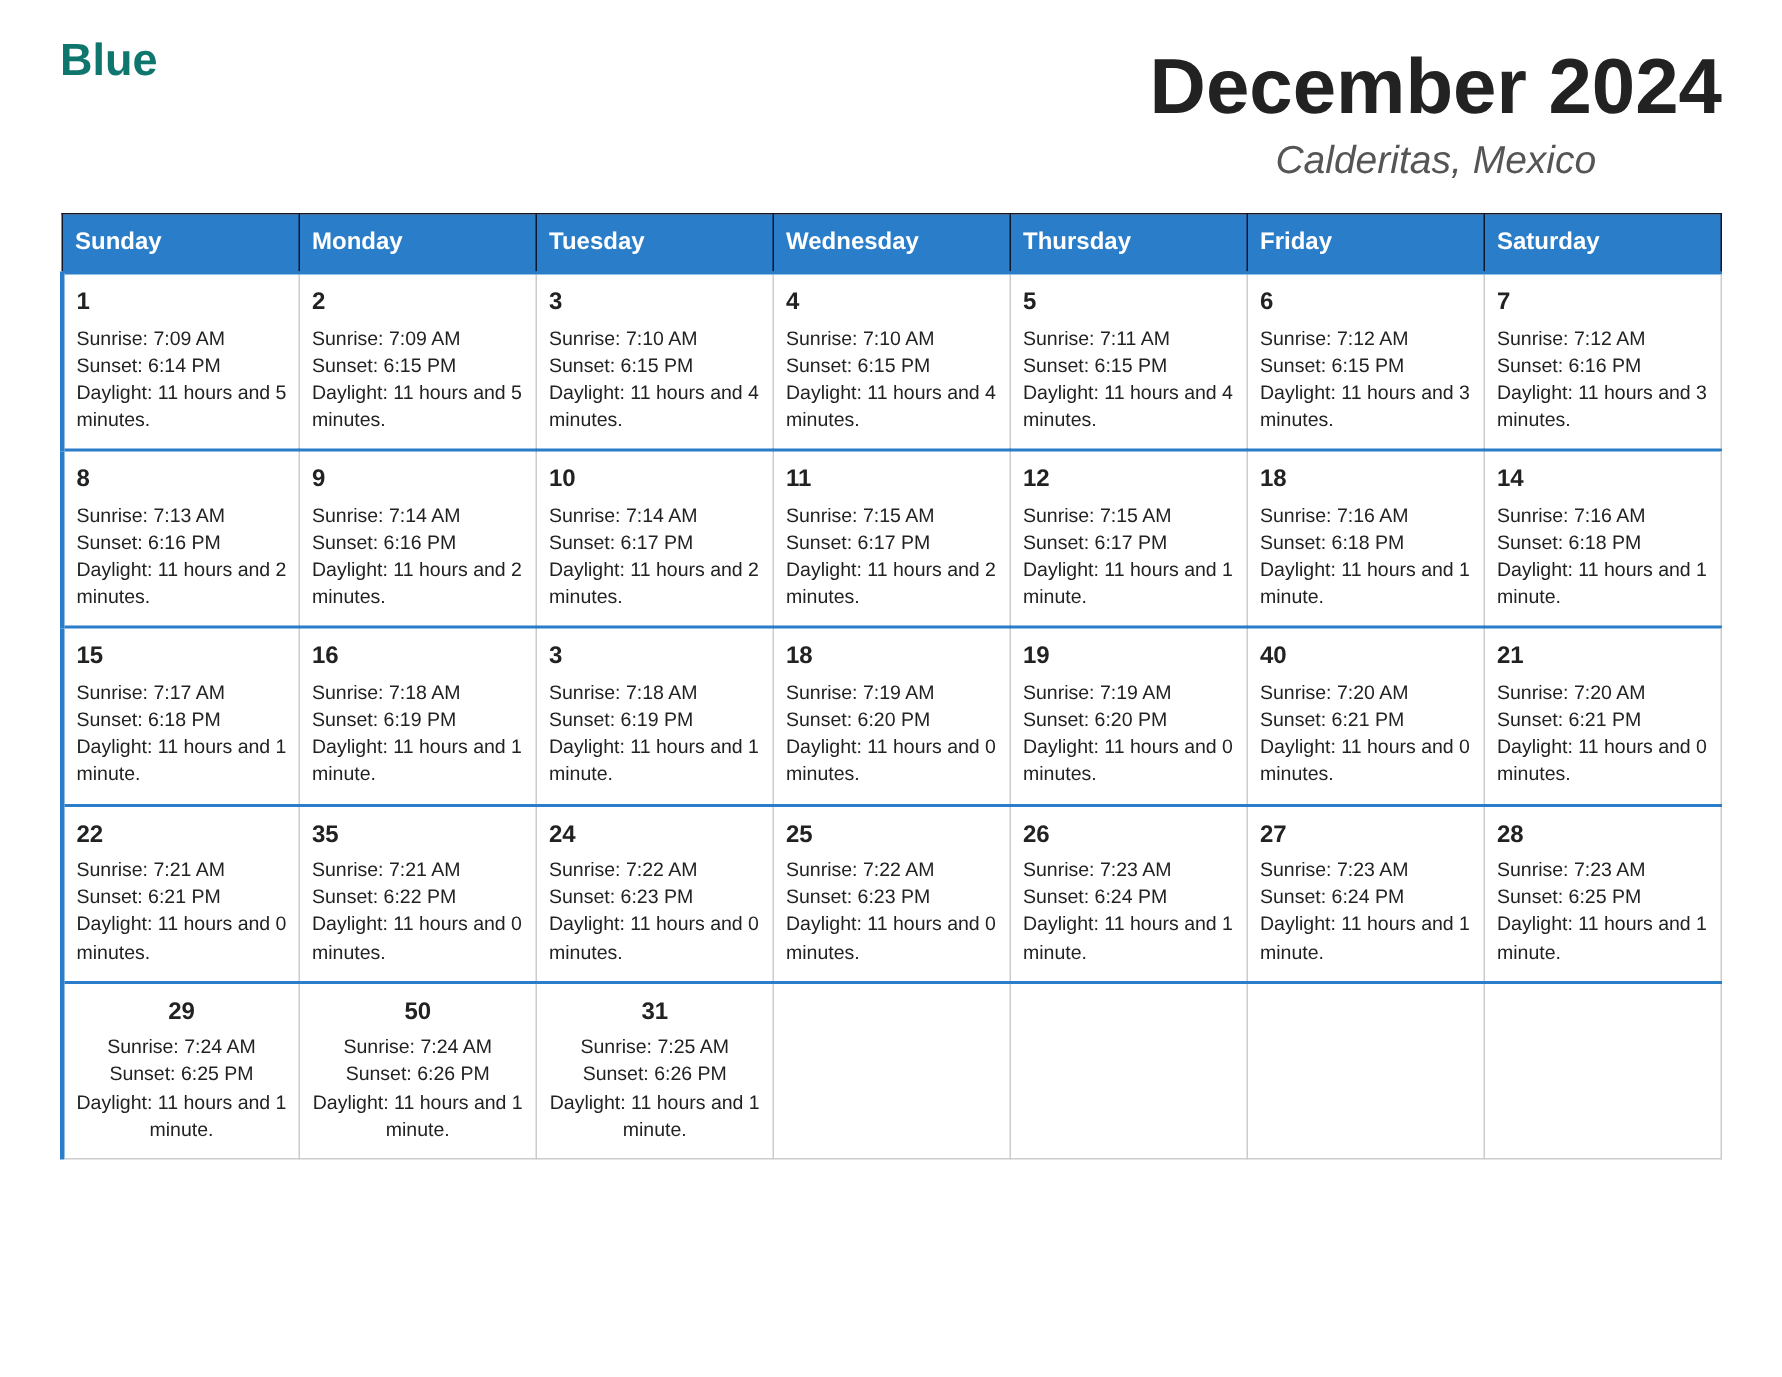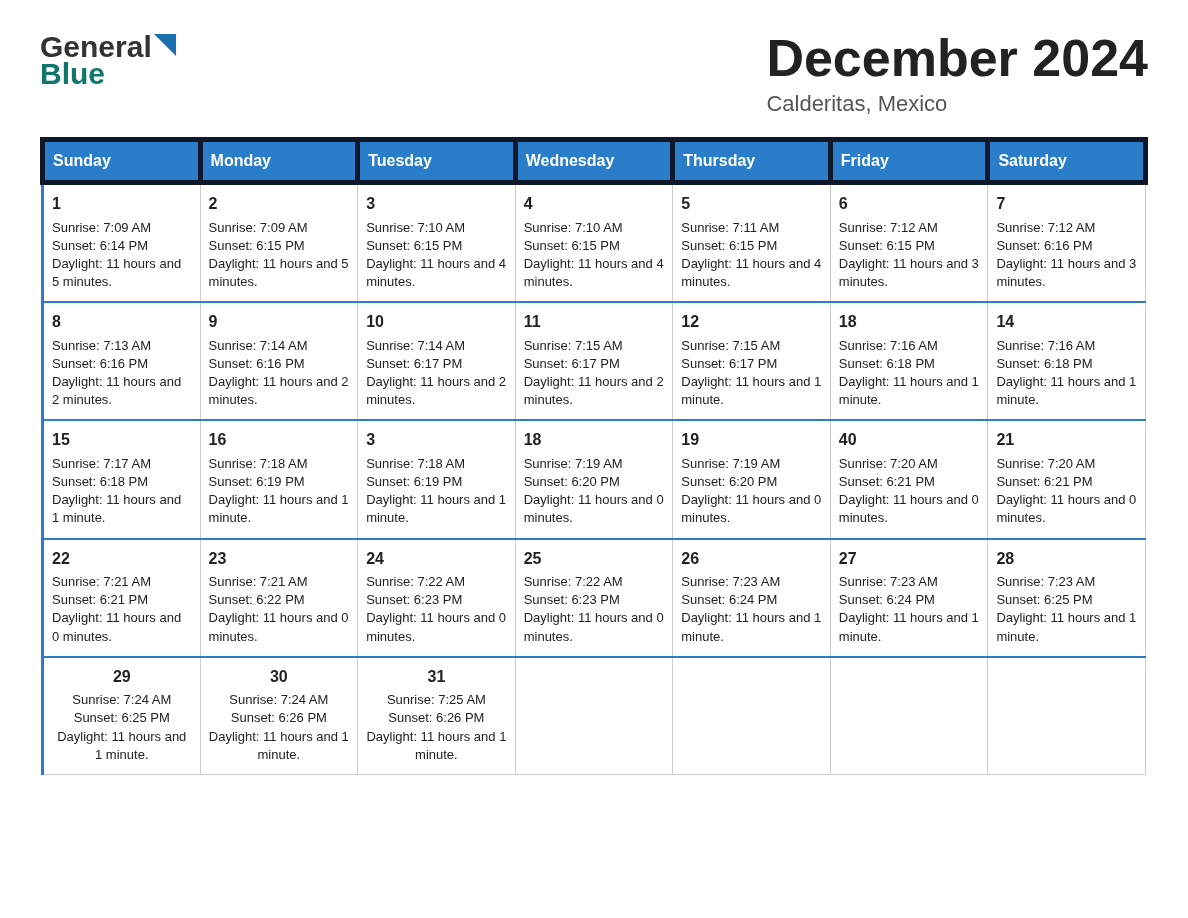--- a/index.html
+++ b/index.html
@@ -21,46 +21,47 @@
       flex-direction: column;
       align-items: flex-start;
     }
     .logo-text {
       font-size: 28px;
       font-weight: bold;
       color: #333;
       line-height: 1.1;
     }
     .title-area {
-      text-align: left;
+      text-align: center;
     }
     .month-title {
       font-size: 52px;
       font-weight: bold;
       color: #222;
       line-height: 1.1;
     }
     .location {
-      font-size: 22px;
+      font-size: 26px;
       color: #555;
       margin-top: 4px;
+      font-style: italic;
     }
     table {
       width: 100%;
       border-collapse: collapse;
       table-layout: fixed;
     }
     thead tr th {
       background-color: #2a7dc9;
       color: #fff;
       font-size: 16px;
       font-weight: bold;
       padding: 10px 8px;
       text-align: left;
-      border: 5px solid #0f172a;
+      border: 1px solid #0f172a;
     }
     tbody tr td {
       vertical-align: top;
       padding: 8px 8px 10px 8px;
       border: 1px solid #ccc;
       font-size: 13px;
       color: #222;
       line-height: 1.4;
       background: #fff;
       height: 110px;
@@ -85,28 +86,20 @@
     }
     tbody tr {
       border-top: 2px solid #2a7dc9;
     }
   </style>
 </head>
 <body>
 
 <div class="header-area">
   <div class="logo">
-    <div style="display:flex; align-items:center;">
-      <span class="logo-text" style="color:#333; font-size:30px; font-weight:bold;">General</span>
-      <span style="display:inline-block; margin-left:2px;">
-        <svg width="22" height="22" viewBox="0 0 22 22">
-          <polygon points="0,0 22,0 22,22" fill="#1a6faf"></polygon>
-        </svg>
-      </span>
-    </div>
     <span class="logo-text" style="color:#0f766e; font-size:30px; font-weight:bold; margin-top:-6px;">Blue</span>
   </div>
   <div class="title-area">
     <div class="month-title">December 2024</div>
     <div class="location">Calderitas, Mexico</div>
   </div>
 </div>
 
 <table>
   <thead>
@@ -143,30 +136,30 @@
         <td><span class="day-num">15</span><span>Sunrise: 7:17 AM</span><br><span>Sunset: 6:18 PM</span><br><span>Daylight: 11 hours and 1 minute.</span></td>
         <td><span class="day-num">16</span><span>Sunrise: 7:18 AM</span><br><span>Sunset: 6:19 PM</span><br><span>Daylight: 11 hours and 1 minute.</span></td>
         <td><span class="day-num">3</span><span>Sunrise: 7:18 AM</span><br><span>Sunset: 6:19 PM</span><br><span>Daylight: 11 hours and 1 minute.</span></td>
         <td><span class="day-num">18</span><span>Sunrise: 7:19 AM</span><br><span>Sunset: 6:20 PM</span><br><span>Daylight: 11 hours and 0 minutes.</span></td>
         <td><span class="day-num">19</span><span>Sunrise: 7:19 AM</span><br><span>Sunset: 6:20 PM</span><br><span>Daylight: 11 hours and 0 minutes.</span></td>
         <td><span class="day-num">40</span><span>Sunrise: 7:20 AM</span><br><span>Sunset: 6:21 PM</span><br><span>Daylight: 11 hours and 0 minutes.</span></td>
         <td><span class="day-num">21</span><span>Sunrise: 7:20 AM</span><br><span>Sunset: 6:21 PM</span><br><span>Daylight: 11 hours and 0 minutes.</span></td>
       </tr>
       <tr>
         <td><span class="day-num">22</span><span>Sunrise: 7:21 AM</span><br><span>Sunset: 6:21 PM</span><br><span>Daylight: 11 hours and 0 minutes.</span></td>
-        <td><span class="day-num">23</span><span>Sunrise: 7:21 AM</span><br><span>Sunset: 6:22 PM</span><br><span>Daylight: 11 hours and 0 minutes.</span></td>
+        <td><span class="day-num">35</span><span>Sunrise: 7:21 AM</span><br><span>Sunset: 6:22 PM</span><br><span>Daylight: 11 hours and 0 minutes.</span></td>
         <td><span class="day-num">24</span><span>Sunrise: 7:22 AM</span><br><span>Sunset: 6:23 PM</span><br><span>Daylight: 11 hours and 0 minutes.</span></td>
         <td><span class="day-num">25</span><span>Sunrise: 7:22 AM</span><br><span>Sunset: 6:23 PM</span><br><span>Daylight: 11 hours and 0 minutes.</span></td>
         <td><span class="day-num">26</span><span>Sunrise: 7:23 AM</span><br><span>Sunset: 6:24 PM</span><br><span>Daylight: 11 hours and 1 minute.</span></td>
         <td><span class="day-num">27</span><span>Sunrise: 7:23 AM</span><br><span>Sunset: 6:24 PM</span><br><span>Daylight: 11 hours and 1 minute.</span></td>
         <td><span class="day-num">28</span><span>Sunrise: 7:23 AM</span><br><span>Sunset: 6:25 PM</span><br><span>Daylight: 11 hours and 1 minute.</span></td>
       </tr>
       <tr>
         <td><span class="day-num">29</span><span>Sunrise: 7:24 AM</span><br><span>Sunset: 6:25 PM</span><br><span>Daylight: 11 hours and 1 minute.</span></td>
-        <td><span class="day-num">30</span><span>Sunrise: 7:24 AM</span><br><span>Sunset: 6:26 PM</span><br><span>Daylight: 11 hours and 1 minute.</span></td>
+        <td><span class="day-num">50</span><span>Sunrise: 7:24 AM</span><br><span>Sunset: 6:26 PM</span><br><span>Daylight: 11 hours and 1 minute.</span></td>
         <td><span class="day-num">31</span><span>Sunrise: 7:25 AM</span><br><span>Sunset: 6:26 PM</span><br><span>Daylight: 11 hours and 1 minute.</span></td>
         <td class="empty-cell"></td>
         <td class="empty-cell"></td>
         <td class="empty-cell"></td>
         <td class="empty-cell"></td>
       </tr>
     </tbody>
 </table>
 
 </body></html>

